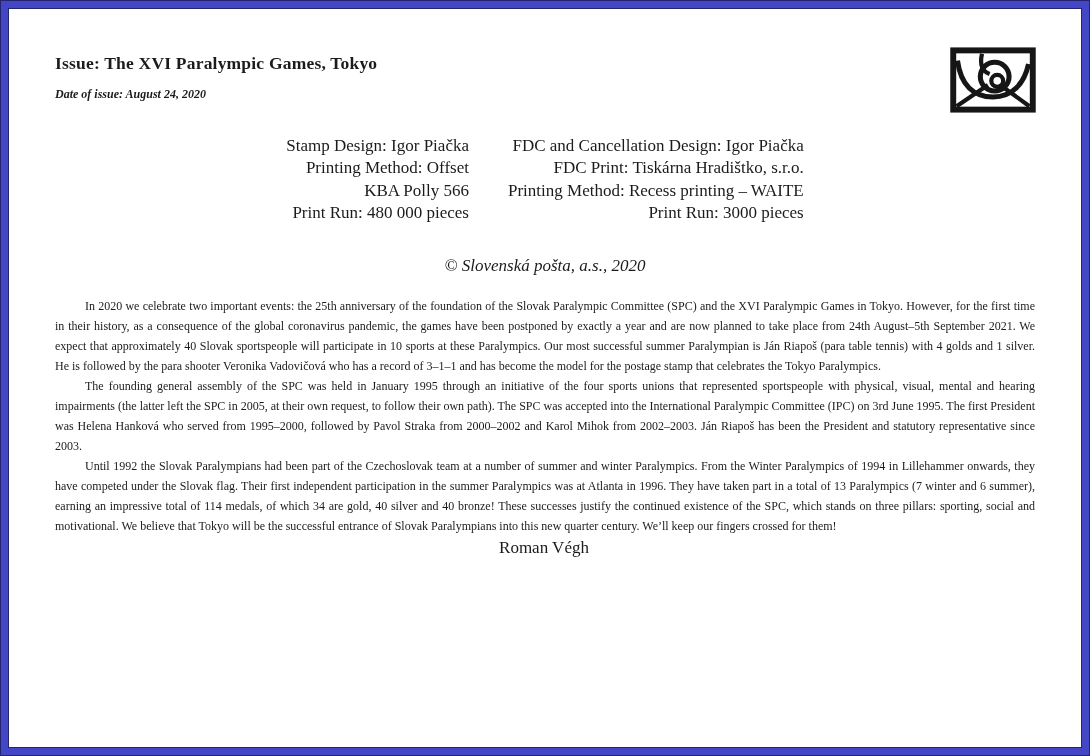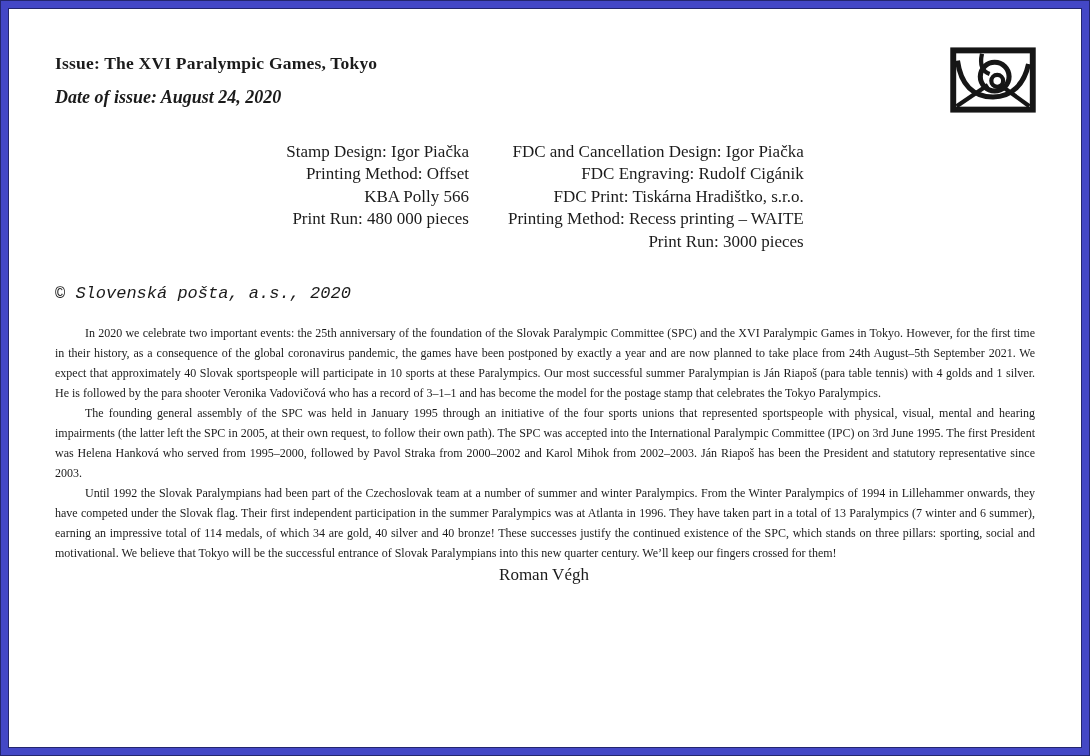--- a/index.html
+++ b/index.html
@@ -27,21 +27,21 @@
     padding: 30px 46px 0 46px;
   }
   .header-block { text-align: left; margin-top: 14px; }
   .doc-title {
     font-size: 17.5px;
     font-weight: bold;
     letter-spacing: 0.2px;
   }
   .doc-date {
     margin-top: 13px;
-    font-size: 18px;
+    font-size: 12px;
     font-weight: bold;
     font-style: italic;
   }
   .logo-box {
     position: absolute;
     top: 37px;
     right: 44px;
     width: 88px;
     height: 68px;
   }
@@ -49,24 +49,24 @@
     display: flex;
     justify-content: center;
     gap: 39px;
     margin-top: 33px;
     font-size: 17px;
     line-height: 22.4px;
   }
   .details-col-left  { text-align: right; }
   .details-col-right { text-align: right; font-family: Liberation Serif, serif; }
   .copyright {
+    text-align: center;
     font-style: italic;
     font-size: 17px;
     margin-top: 31px;
-    font-family: Liberation Mono, monospace;
   }
   .body-text {
     margin-top: 20px;
     font-size: 12px;
     line-height: 20px;
     text-align: justify;
   }
   .body-text p {
     text-indent: 30px;
     margin: 0;
@@ -104,21 +104,20 @@
 
   <div class="details">
     <div class="details-col-left">
         <div>Stamp Design: Igor Piačka</div>
         <div>Printing Method: Offset</div>
         <div>KBA Polly 566</div>
         <div>Print Run: 480 000 pieces</div>
       </div>
     <div class="details-col-right">
         <div>FDC and Cancellation Design: Igor Piačka</div>
-        <div>FDC Engraving: Rudolf Cigánik</div>
         <div>FDC Print: Tiskárna Hradištko, s.r.o.</div>
         <div>Printing Method: Recess printing – WAITE</div>
         <div>Print Run: 3000 pieces</div>
       </div>
   </div>
 
   <div class="copyright">© Slovenská pošta, a.s., 2020</div>
 
   <div class="body-text">
       <p>In 2020 we celebrate two important events: the 25th anniversary of the foundation of the Slovak Paralympic Committee (SPC) and the XVI Paralympic Games in Tokyo. However, for the first time in their history, as a consequence of the global coronavirus pandemic, the games have been postponed by exactly a year and are now planned to take place from 24th August–5th September 2021. We expect that approximately 40 Slovak sportspeople will participate in 10 sports at these Paralympics. Our most successful summer Paralympian is Ján Riapoš (para table tennis) with 4 golds and 1 silver. He is followed by the para shooter Veronika Vadovičová who has a record of 3–1–1 and has become the model for the postage stamp that celebrates the Tokyo Paralympics.</p>

